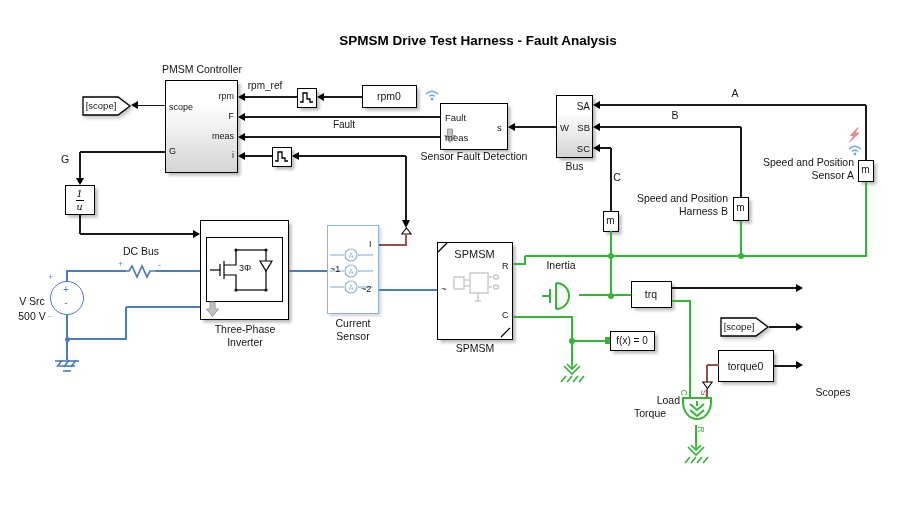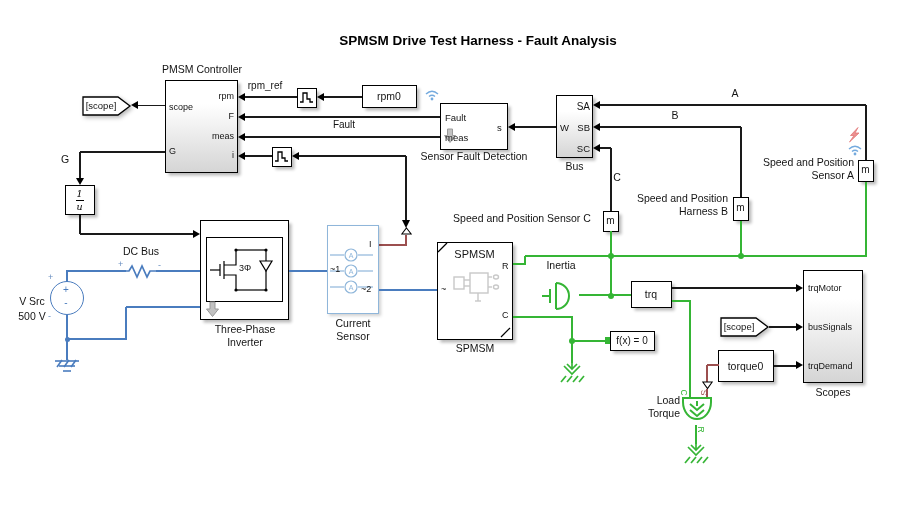--- a/index.html
+++ b/index.html
@@ -268,21 +268,20 @@
   <div class="lbl rt" style="left:742px;top:156px;width:112px;text-align:right">Speed and Position</div>
   <div class="lbl rt" style="left:742px;top:169px;width:112px;text-align:right">Sensor A</div>
   <div class="blk" style="left:733px;top:197px;width:16px;height:24px">
       <div class="lbl" style="left:0;top:4px;width:13px;font-size:10px">m</div>
     </div>
   <div class="lbl rt" style="left:616px;top:192px;width:112px;text-align:right">Speed and Position</div>
   <div class="lbl rt" style="left:616px;top:205px;width:112px;text-align:right">Harness B</div>
   <div class="blk" style="left:603px;top:211px;width:16px;height:21px">
       <div class="lbl" style="left:0;top:3px;width:13px;font-size:10px">m</div>
     </div>
-  <div class="lbl" style="left:442px;top:212px;width:160px">Speed and Position Sensor C</div>
 
   <div class="wg" style="left:513px;top:263px;width:13px;height:2px"></div>
   <div class="wg" style="left:524px;top:256px;width:2px;height:9px"></div>
   <div class="wg" style="left:525px;top:255px;width:342px;height:2px"></div>
   <div class="wg" style="left:865px;top:182px;width:2px;height:75px"></div>
   <div class="wg" style="left:740px;top:221px;width:2px;height:36px"></div>
   <div class="wg" style="left:610px;top:231px;width:2px;height:26px"></div>
   <div class="wg" style="left:610px;top:256px;width:2px;height:41px"></div>
   <div class="dotg" style="left:608px;top:253px"></div>
   <div class="dotg" style="left:738px;top:253px"></div>
@@ -353,35 +352,30 @@
   <div class="pt rot" style="left:701px;top:387px;color:#9c4f4f;font-size:8.5px">S</div>
   <svg class="tag" width="34" height="32" style="left:680px;top:394px;filter:none">
     <g stroke="#35b535" stroke-width="2" fill="none">
       <path d="M3,4 L31,4 L31,8 A14,17 0 0 1 3,8 Z" fill="#fff"></path>
       <line x1="17" y1="7" x2="17" y2="12"></line>
       <polyline points="10,10 17,16 24,10"></polyline>
         <polyline points="10,16 17,22 24,16"></polyline>
     </g>
   </svg>
   <div class="lbl rt" style="left:634px;top:394px;width:46px;text-align:right">Load</div>
-  <div class="lbl rt" style="left:634px;top:407px;width:46px;text-align:right">Torque</div>
+  <div class="lbl rt" style="left:634px;top:407px;width:46px;text-align:left">Torque</div>
   <div class="pt rot" style="left:697px;top:424px;color:#35b535;font-size:8.5px">R</div>
   <div class="wg" style="left:695px;top:425px;width:2px;height:19px"></div>
   <svg class="tag" width="30" height="22" style="left:681px;top:443px;filter:none">
     <g stroke="#35b535" stroke-width="1.7" fill="none">
       <line x1="15" y1="0" x2="15" y2="6"></line>
         <polyline points="7,4 15,12 23,4"></polyline>
         <polyline points="10,2 15,7 20,2"></polyline>
       <line x1="4" y1="20" x2="9" y2="14"></line>
         <line x1="10" y1="20" x2="15" y2="14"></line>
         <line x1="16" y1="20" x2="21" y2="14"></line>
         <line x1="22" y1="20" x2="27" y2="14"></line>
     </g>
   </svg>
 
-  <div class="blk grad" style="left:803px;top:270px;width:60px;height:113px">
-    <div class="pt" style="left:4px;top:12px">trqMotor</div>
-    <div class="pt" style="left:4px;top:51px">busSignals</div>
-    <div class="pt" style="left:4px;top:90px">trqDemand</div>
-  </div>
   <div class="lbl" style="left:803px;top:386px;width:60px">Scopes</div>
 
 </div>
 
 </body></html>

